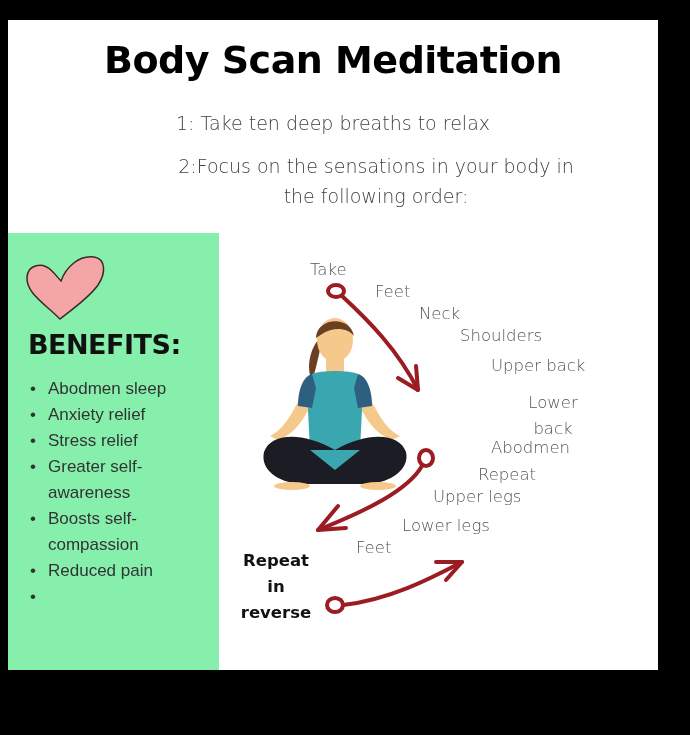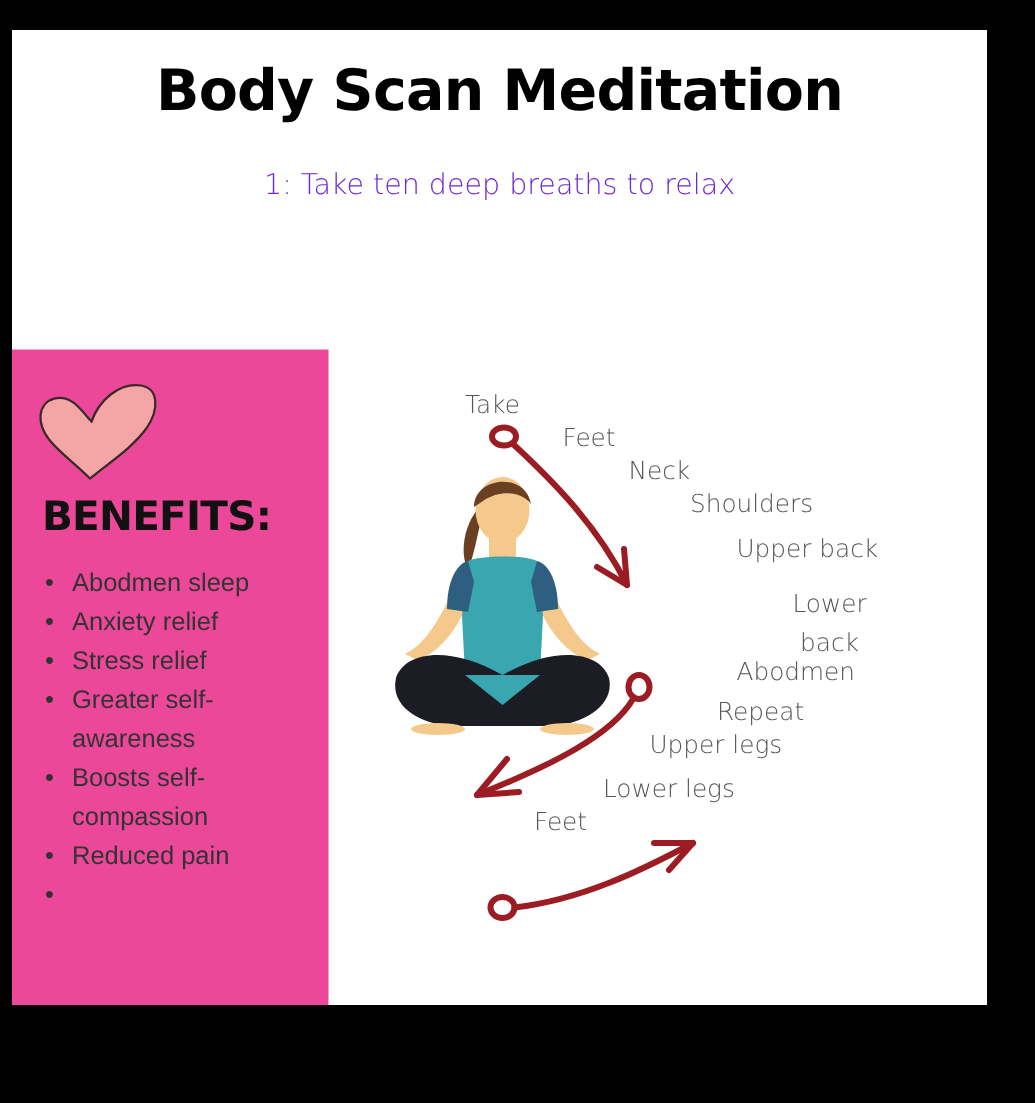--- a/index.html
+++ b/index.html
@@ -1,40 +1,41 @@
 <!DOCTYPE html>
 <html><head>
 <meta charset="utf-8">
 <style>
   html, body { margin:0; padding:0; }
   body { width:690px; height:735px; background:#000; position:relative; overflow:hidden; font-family:"Liberation Sans", sans-serif; }
   .card { position:absolute; left:8px; top:20px; width:650px; height:650px; background:#fff; overflow:hidden; }
   .title { position:absolute; left:0; top:18px; width:650px; text-align:center; font-family:"DejaVu Sans", sans-serif; font-weight:bold; font-size:38px; color:#000; letter-spacing:-0.5px; }
-  .step { position:absolute; left:168px; font-family:"DejaVu Sans", sans-serif; font-size:19px; color:#6d28d9; line-height:30px; font-weight:300;text-align:center; }
+  .step { position:absolute; left:168px; font-family:"DejaVu Sans", sans-serif; font-size:19px; color:#404040; line-height:30px; font-weight:300;text-align:center; }
   .step1 { top:88px; }
   .step2 { top:131px; width:400px; }
-  .panel { position:absolute; left:0; top:213px; width:211px; height:437px; background:#ec4899; }
+  .panel { position:absolute; left:0; top:213px; width:211px; height:437px; background:#86efac; }
   .heart { position:absolute; left:16px; top:20px; width:82px; height:70px; }
   .benefits-title { position:absolute; left:20px; top:96px; font-family:"DejaVu Sans", sans-serif; font-weight:bold; font-size:27px; color:#111; letter-spacing:-0.5px; }
   .benefits { position:absolute; left:20px; top:143px; margin:0; padding:0; list-style:none; width:190px; }
   .benefits li { position:relative; padding-left:20px; font-size:17px; line-height:26px; color:#333; }
   .benefits li .bullet { position:absolute; left:2px; top:0; }
   .figure { position:absolute; left:242px; top:290px; width:170px; height:180px; }
   .label { position:absolute; font-family:"DejaVu Sans", sans-serif; font-size:16.5px; color:#555; white-space:nowrap; font-weight:300; }
   .repeat { position:absolute; left:228px; top:528px; width:80px; text-align:center; font-family:"DejaVu Sans", sans-serif; font-weight:bold; font-size:16.5px; line-height:26px; color:#111; }
   .arrows { position:absolute; left:0; top:0; width:650px; height:650px; pointer-events:none; }
 </style>
 </head>
 <body>
 
 <div class="card">
 
   <div class="title">Body Scan Meditation</div>
 
   <div class="step step1">1: Take ten deep breaths to relax</div>
+  <div class="step step2">2:Focus on the sensations in your body in the following order:</div>
 
   <div class="panel">
     <svg class="heart" viewBox="0 0 82 70">
       <path d="M36 66 C 20 50, 2 40, 3 24 C 4 12, 18 8, 28 18 C 32 22, 35 26, 37 28 C 42 14, 55 2, 70 4 C 82 6, 82 20, 74 32 C 64 46, 48 56, 36 66 Z" fill="#f4a6a6" stroke="#3a2a2a" stroke-width="1.5"></path>
     </svg>
     <div class="benefits-title">BENEFITS:</div>
     <ul class="benefits">
       <li><span class="bullet">•</span><span>Abodmen sleep</span></li>
       <li><span class="bullet">•</span><span>Anxiety relief</span></li>
       <li><span class="bullet">•</span><span>Stress relief</span></li>
@@ -93,13 +94,14 @@
   <div class="label" style="left:411px;top:284px;">Neck</div>
   <div class="label" style="left:452px;top:306px;">Shoulders</div>
   <div class="label" style="left:483px;top:336px;">Upper back</div>
   <div class="label" style="left:520px;top:370px;width:50px;white-space:normal;text-align:center;line-height:26px;">Lower back</div>
   <div class="label" style="left:483px;top:418px;">Abodmen</div>
   <div class="label" style="left:470px;top:445px;">Repeat</div>
   <div class="label" style="left:425px;top:467px;">Upper legs</div>
   <div class="label" style="left:394px;top:496px;">Lower legs</div>
   <div class="label" style="left:348px;top:518px;">Feet</div>
 
+  <div class="repeat">Repeat in reverse</div>
 </div>
 
 </body></html>

